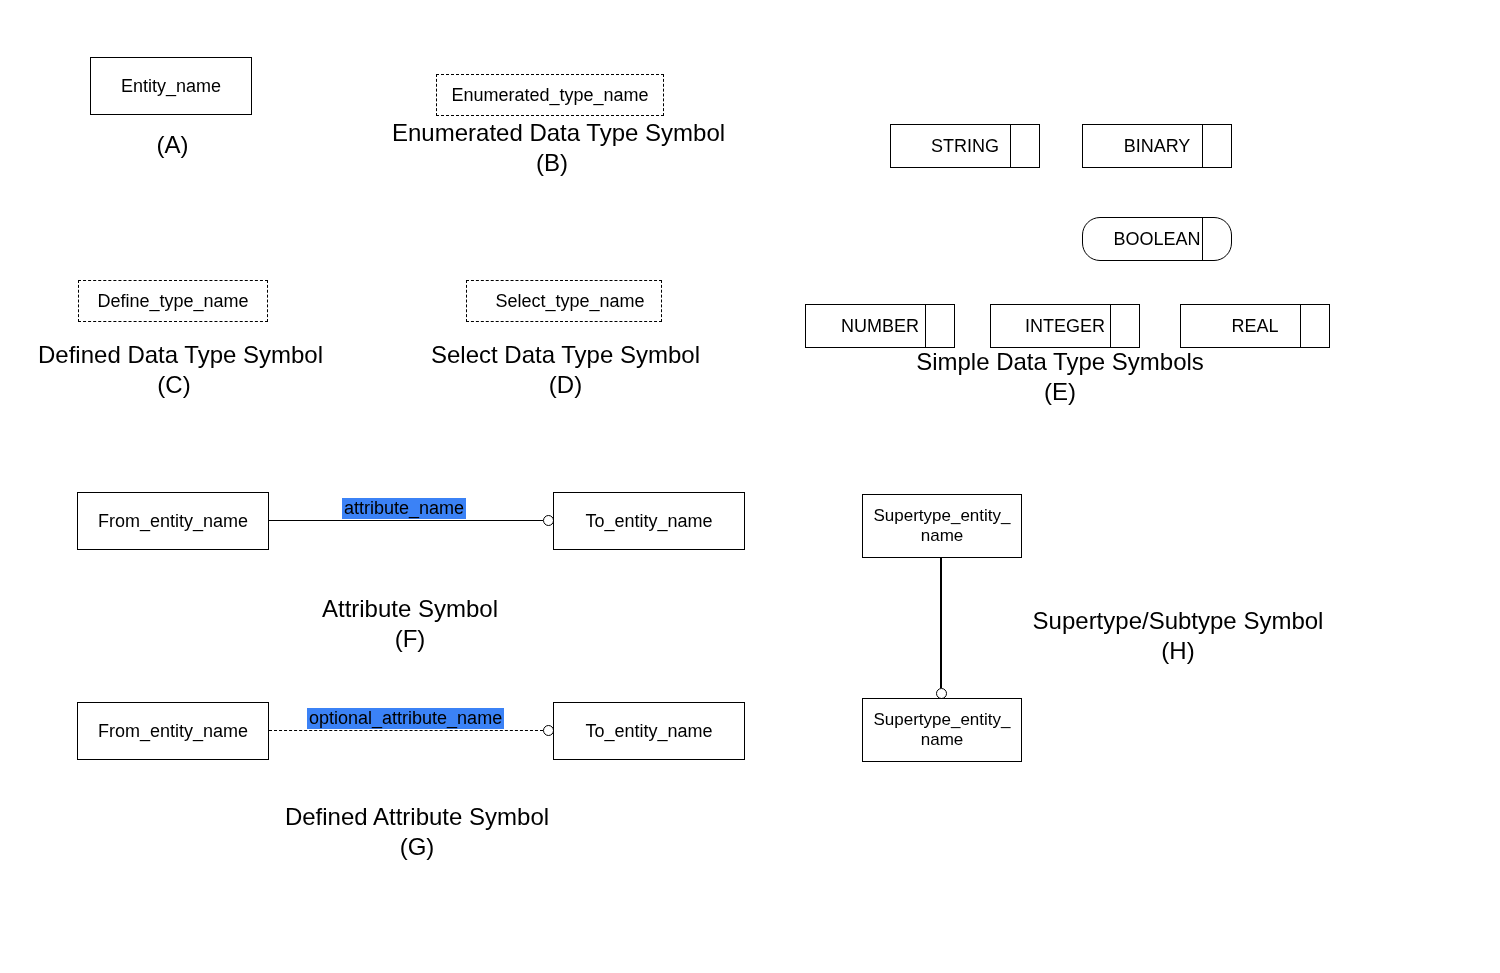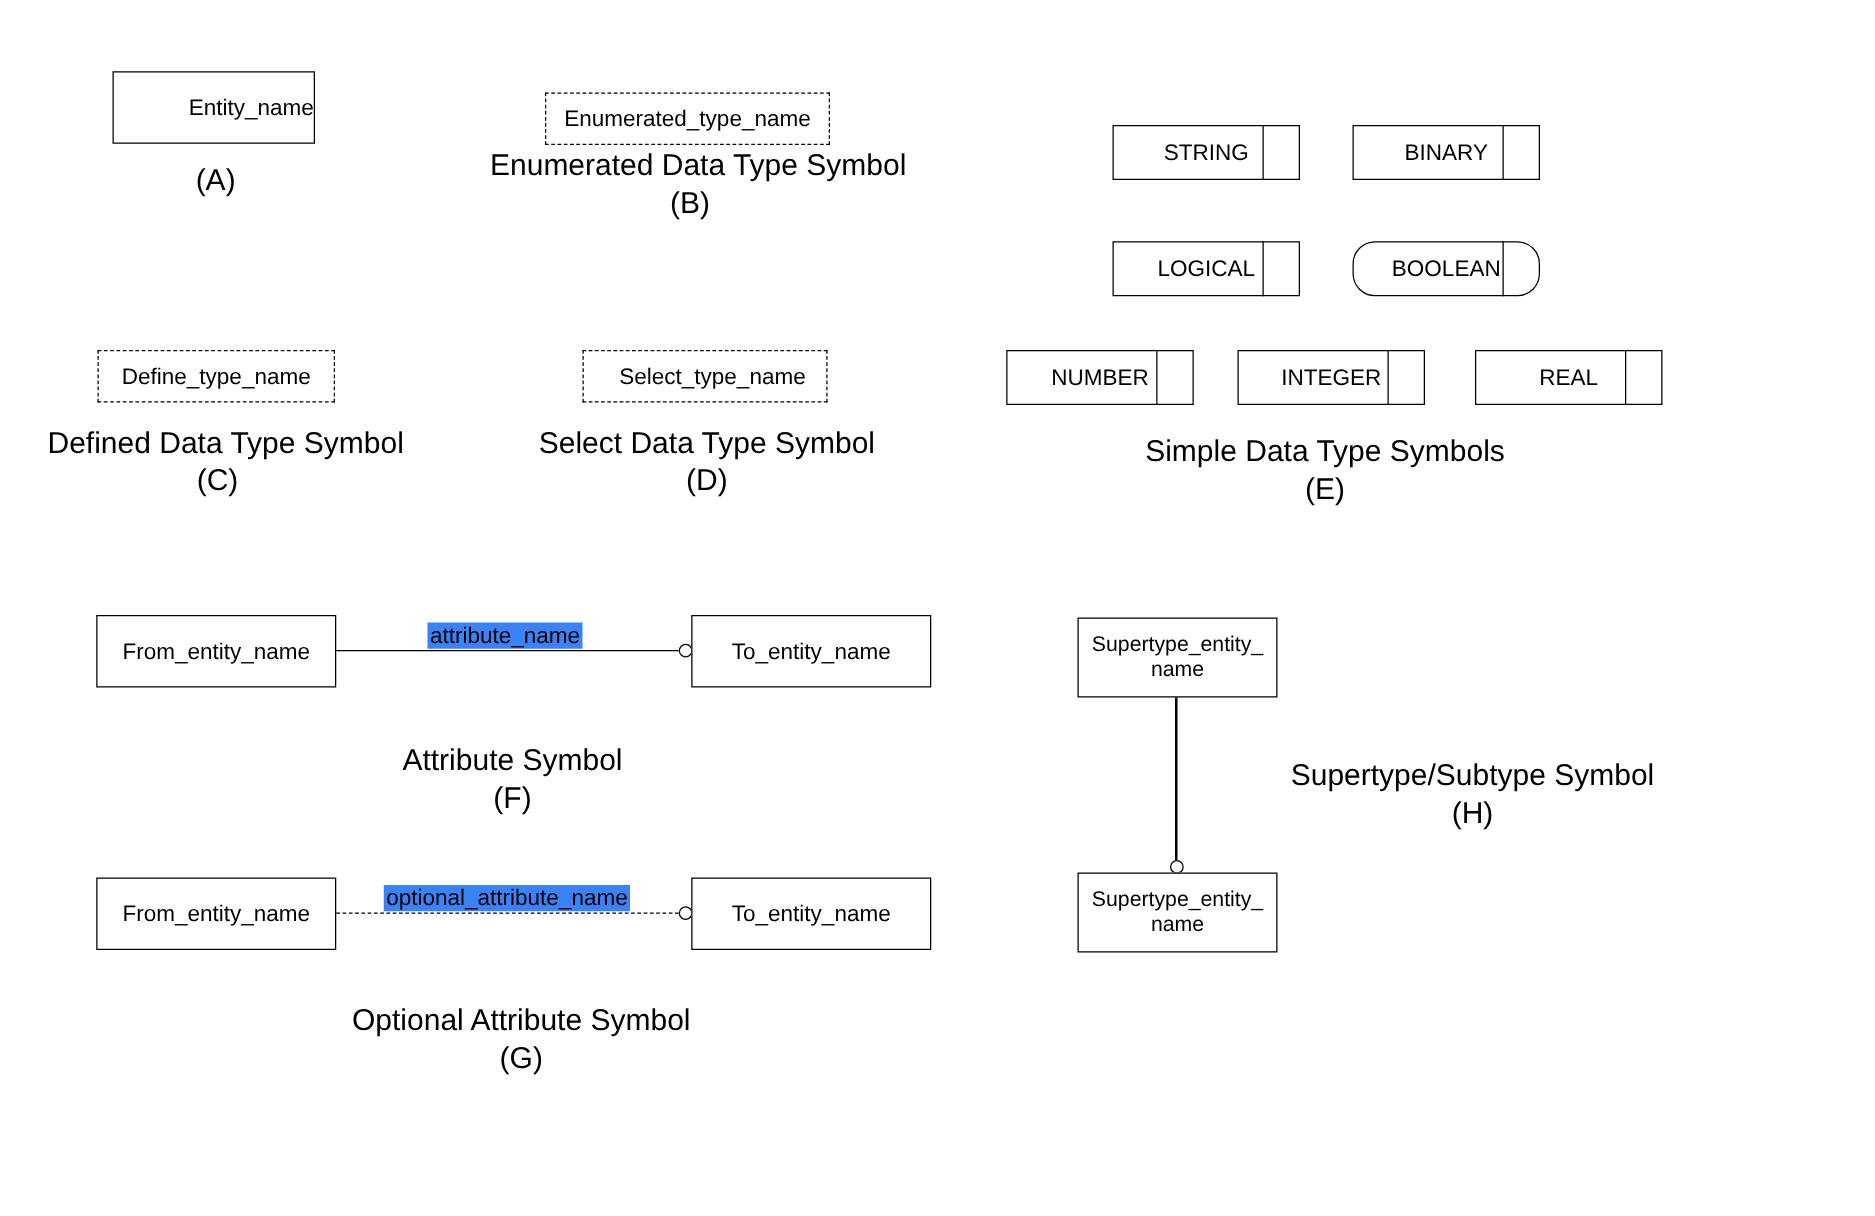--- a/index.html
+++ b/index.html
@@ -22,20 +22,21 @@
     justify-content: center;
     font-size: 18px;
     background: #fff;
     box-sizing: border-box;
   }
   .box.dashed {
     border-style: dashed;
   }
   .box.simple {
     padding-right: 0;
+    margin-top: 24px;
   }
   .box.simple .divider {
     position: absolute;
     right: 28px;
     top: -1px;
     bottom: -1px;
     width: 0;
     border-left: 1.5px solid #000;
   }
   .caption {
@@ -74,21 +75,21 @@
     text-align: center;
     background: #3b82f6;
     padding: 0 2px;
   }
 </style>
 </head>
 <body>
 
 <div class="canvas">
 
-  <div class="box" style="left:90px; top:57px; width:162px; height:58px;justify-content:flex-end;">
+  <div class="box" style="left:90px; top:57px; width:162px; height:58px;">
     <span>Entity_name</span>
   </div>
   <div class="caption" style="left:45px; top:130px; width:255px;">
     <span class="letter">(A)</span>
   </div>
 
   <div class="box dashed" style="left:436px; top:74px; width:228px; height:42px;">
     <span>Enumerated_type_name</span>
   </div>
   <div class="caption" style="left:392px; top:118px; width:320px;">
@@ -111,24 +112,20 @@
     <span>Select Data Type Symbol</span>
     <span class="letter">(D)</span>
   </div>
 
   <div class="box simple" style="left:890px; top:100px; width:150px; height:44px;">
     <span>STRING</span>
       <span class="divider"></span>
   </div>
   <div class="box simple" style="left:1082px; top:100px; width:150px; height:44px;">
     <span>BINARY</span>
-      <span class="divider"></span>
-  </div>
-  <div class="box simple" style="left:890px; top:193px; width:150px; height:44px;">
-    <span>LOGICAL</span>
       <span class="divider"></span>
   </div>
   <div class="box simple" style="left:1082px; top:193px; width:150px; height:44px;border-radius:18px;">
     <span>BOOLEAN</span>
       <span class="divider"></span>
   </div>
   <div class="box simple" style="left:805px; top:280px; width:150px; height:44px;">
     <span>NUMBER</span>
       <span class="divider"></span>
   </div>
@@ -162,21 +159,21 @@
   <div class="box" style="left:77px; top:702px; width:192px; height:58px;">
     <span>From_entity_name</span>
   </div>
   <div class="hline dashed" style="left:269px; top:730px; width:274px;"></div>
   <div class="ring" style="left:543px; top:725px;"></div>
   <div class="edge-label" style="left:307px; top:708px;">optional_attribute_name</div>
   <div class="box" style="left:553px; top:702px; width:192px; height:58px;">
     <span>To_entity_name</span>
   </div>
   <div class="caption" style="left:277px; top:802px; width:280px;">
-    <span>Optional Attribute Symbol</span>
+    <span>Defined Attribute Symbol</span>
     <span class="letter">(G)</span>
   </div>
 
   <div class="box" style="left:862px; top:494px; width:160px; height:64px; font-size:17px; line-height:1.15; white-space:pre; text-align:center;"><span>Supertype_entity_
 name</span></div>
   <div class="vline" style="left:940px; top:558px; height:130px;"></div>
   <div class="ring" style="left:936px; top:688px;"></div>
   <div class="box" style="left:862px; top:698px; width:160px; height:64px; font-size:17px; line-height:1.15; white-space:pre; text-align:center;"><span>Supertype_entity_
 name</span></div>
   <div class="caption" style="left:1028px; top:606px; width:300px;">

